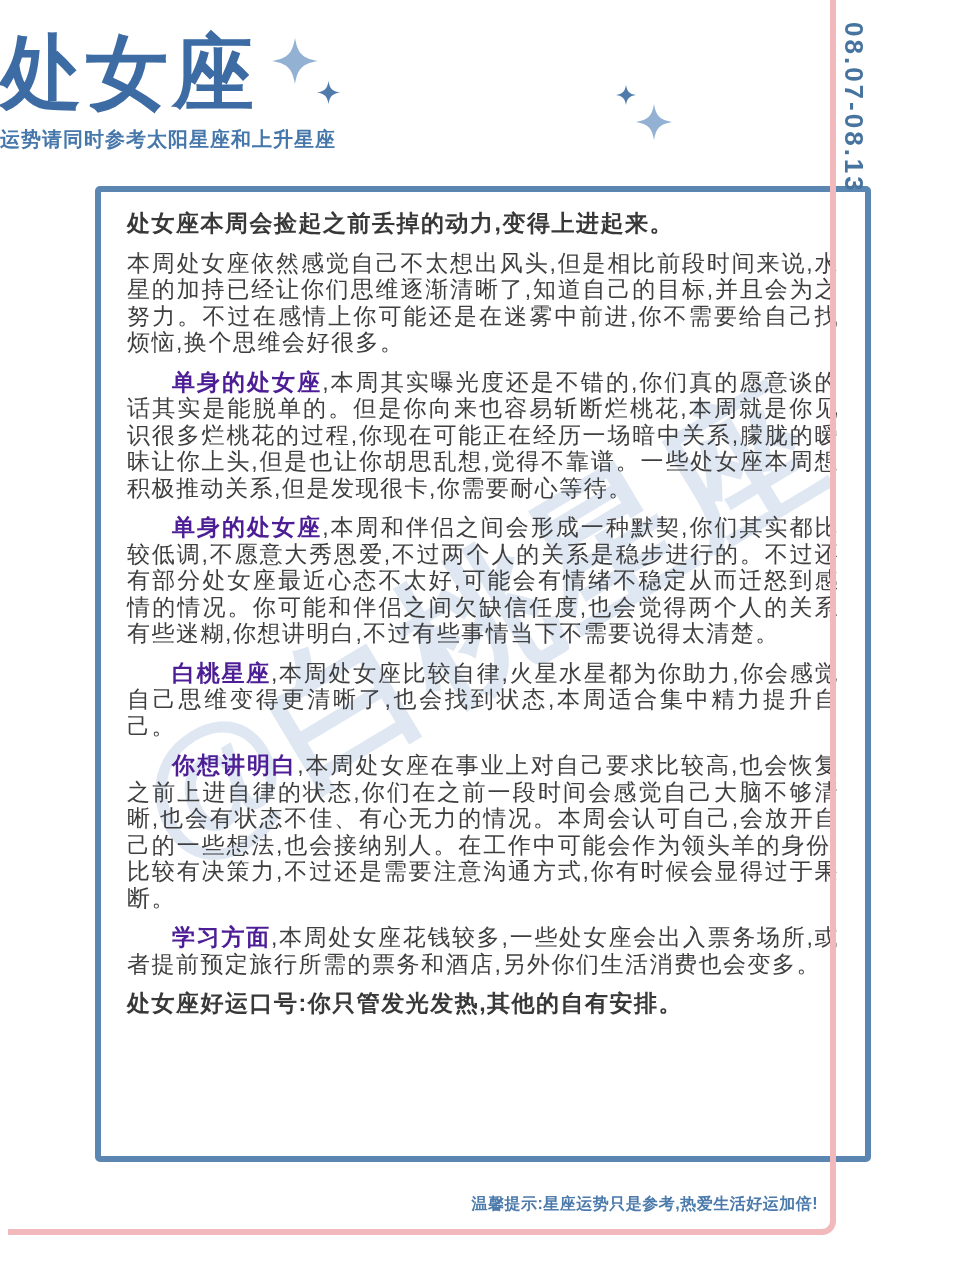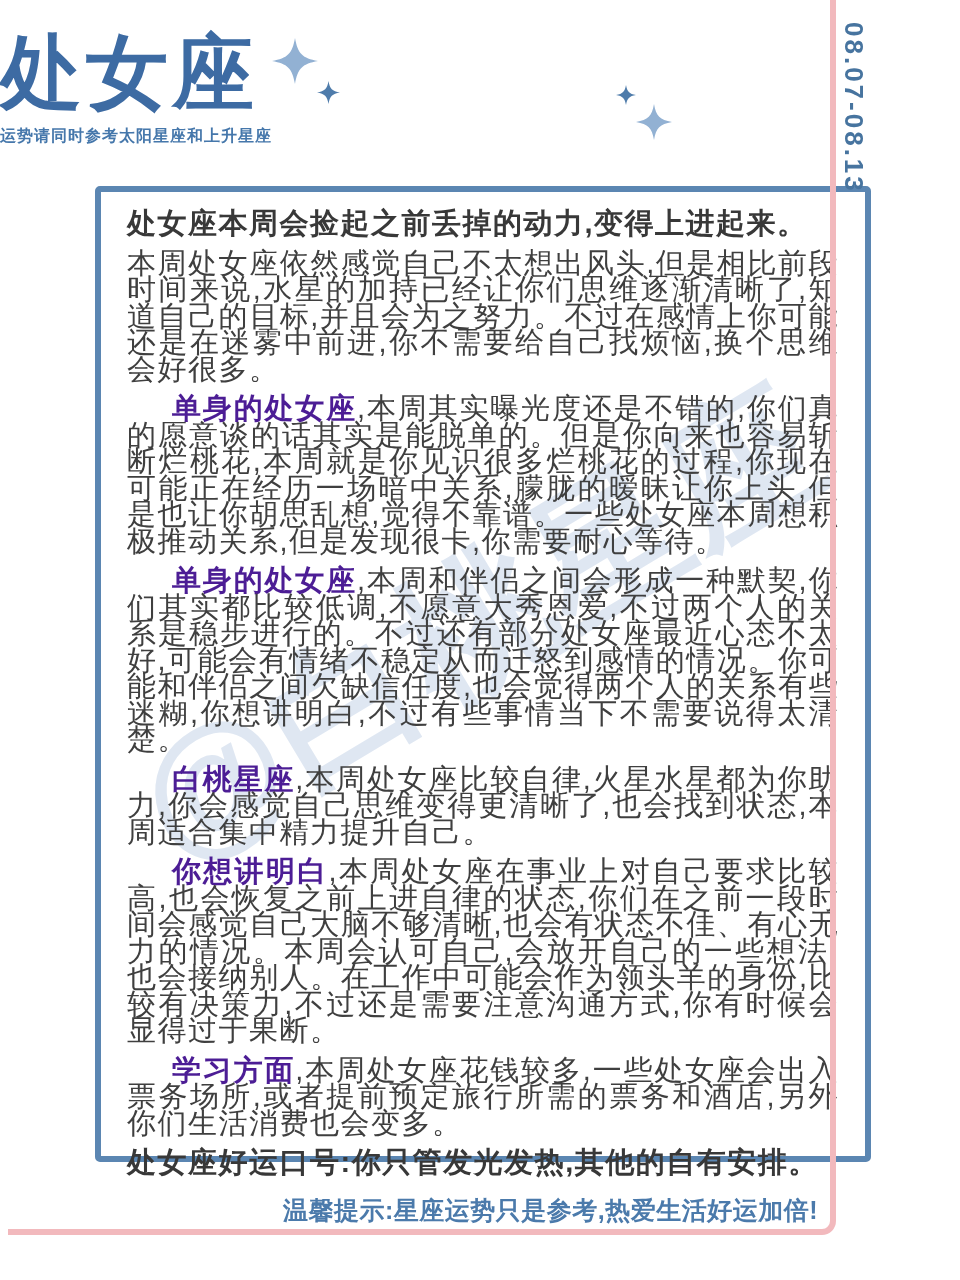--- a/index.html
+++ b/index.html
@@ -54,21 +54,21 @@
   }
   .title{
     font-size:82px;
     font-weight:800;
     letter-spacing:4px;
     color:var(--title-blue);
     line-height:1.1;
   }
   .subtitle{
     margin-top:8px;
-    font-size:16px;
+    font-size:20px;
     font-weight:bold;
     letter-spacing:1px;
     color:var(--subtitle-blue);
   }
   .sparkle{position:absolute;z-index:3;}
   .sparkle svg{display:block;width:100%;height:100%;}
   .sp-left-big{left:272px;top:36px;width:46px;height:50px;color:var(--star-light);}
   .sp-left-small{left:317px;top:80px;width:23px;height:25px;color:var(--star-dark);}
   .sp-right-small{left:616px;top:84px;width:20px;height:22px;color:var(--star-dark);}
   .sp-right-big{left:636px;top:102px;width:36px;height:40px;color:var(--star-light);}
@@ -90,35 +90,35 @@
     position:absolute;
     left:95px;top:186px;
     width:776px;height:976px;
     border:6px solid var(--border-blue);
     border-radius:5px;
     padding:18px 26px 14px 26px;
     z-index:2;
     background:transparent;
   }
   .para{
-    font-size:29px;
+    font-size:23px;
     line-height:26.5px;
     letter-spacing:1.5px;
     color:var(--body-text);
     margin-bottom:13px;
     text-align:justify;
     font-weight:500;
   }
   .para.bold{font-weight:800;color:#383838;}
   .para .lead{font-weight:800;color:#4c1d95;margin-left:45px;}
   
   .footer-tip{
     position:absolute;
     right:142px;top:1194px;
-    font-size:25px;
+    font-size:16px;
     font-weight:800;
     letter-spacing:0.5px;
     color:var(--tip-blue);
     z-index:6;
   }
 </style>
 </head>
 <body>
 
 <div class="page">

